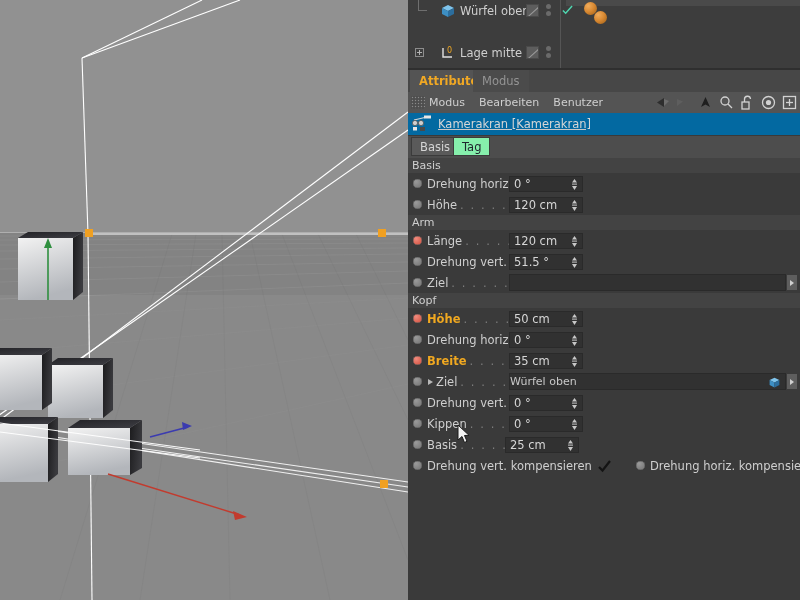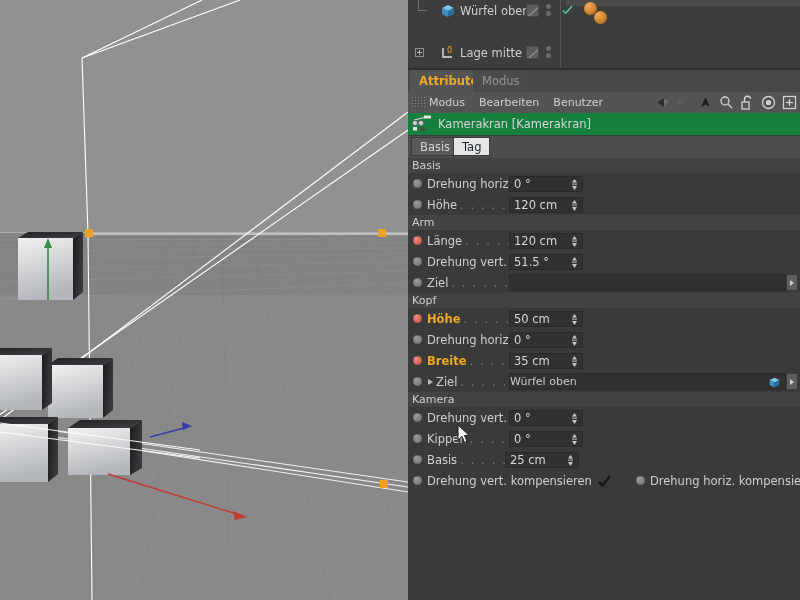--- a/index.html
+++ b/index.html
@@ -56,31 +56,31 @@
   .gripper{width:14px;height:13px;margin-left:3px;margin-right:4px;
       background-image:
         radial-gradient(circle,#8a8a8a 0.7px,transparent 0.8px),
         radial-gradient(circle,#3c3c3c 0.7px,transparent 0.8px);
       background-size:3px 3px,3px 3px;background-position:0 0,1.5px 1.5px;}
   .mitem{font-size:11px;color:#cfcfcf;margin-right:14px;white-space:nowrap;}
   .mtools{position:absolute;right:2px;top:0;height:21px;display:flex;align-items:center;gap:4px;}
   .mtool{width:17px;height:17px;position:relative;}
 
   
-  #objhdr{position:absolute;left:0;top:113px;width:392px;height:22px;background:#15803d;
-          display:flex;align-items:center;}
+  #objhdr{position:absolute;left:0;top:113px;width:392px;height:22px;background:#0369a1;
+          display:flex;align-items:center;text-decoration:underline;}
   #objhdr .ohicon{width:22px;height:18px;margin-left:3px;margin-right:5px;position:relative;}
   #objhdr .ohname{font-size:11.5px;color:#d6d6d6;}
 
   
   #btnrow{position:absolute;left:0;top:136px;width:392px;height:22px;background:#4d4d4d;}
   .bbtn{position:absolute;top:1px;height:19px;line-height:19px;padding:0 8px;font-size:11.5px;
         border:1px solid #3b3b3b;box-sizing:border-box;}
   .bbtn.off{background:#5a5a5a;color:#d4d4d4;}
-  .bbtn.on{background:#e5e5e5;color:#20262e;}
+  .bbtn.on{background:#86efac;color:#20262e;}
 
   
   #props{position:absolute;left:0;top:158px;width:392px;height:442px;background:#3a3a3a;}
   .grouphdr{height:17px;line-height:17px;font-size:11.5px;font-weight:bold;color:#dcdcdc;
             background:#4a4a4a;padding-left:4px;border-bottom:1px solid #343434;}
   .subhdr{height:15px;line-height:15px;font-size:11px;color:#cfcfcf;background:#434343;
           padding-left:4px;}
   .prow{height:21px;display:flex;align-items:center;position:relative;}
   .dot{width:9px;height:9px;border-radius:50%;margin-left:5px;margin-right:5px;flex:none;
        background:radial-gradient(circle at 35% 30%,#9a9a9a,#707070);box-shadow:inset 0 0 0 .5px #5a5a5a;}
@@ -509,21 +509,20 @@
             </svg>
           </span>
         </span>
         <span class="lbtn" style="left:378px;top:2px">
           <svg width="6" height="8" viewBox="0 0 6 8">
               <polygon points="1,1 5,4 1,7" fill="#d0d0d0"></polygon>
             </svg>
         </span>
       </div>
 
-      <div class="subhdr">Kamera</div>
 
       <div class="prow">
         <span class="dot"></span>
         <span class="plabel">Drehung vert.</span>
         <span class="leader"></span>
         <span class="field" style="left:101px;width:74px;top:3px">
           <span class="fv">0 °</span>
           <svg class="spin" viewBox="0 0 7 11">
             <polygon points="3.5,0 6,3.5 1,3.5" fill="#c8c8c8"></polygon>
               <rect x="1" y="4.6" width="5" height="1" fill="#c8c8c8"></rect>

